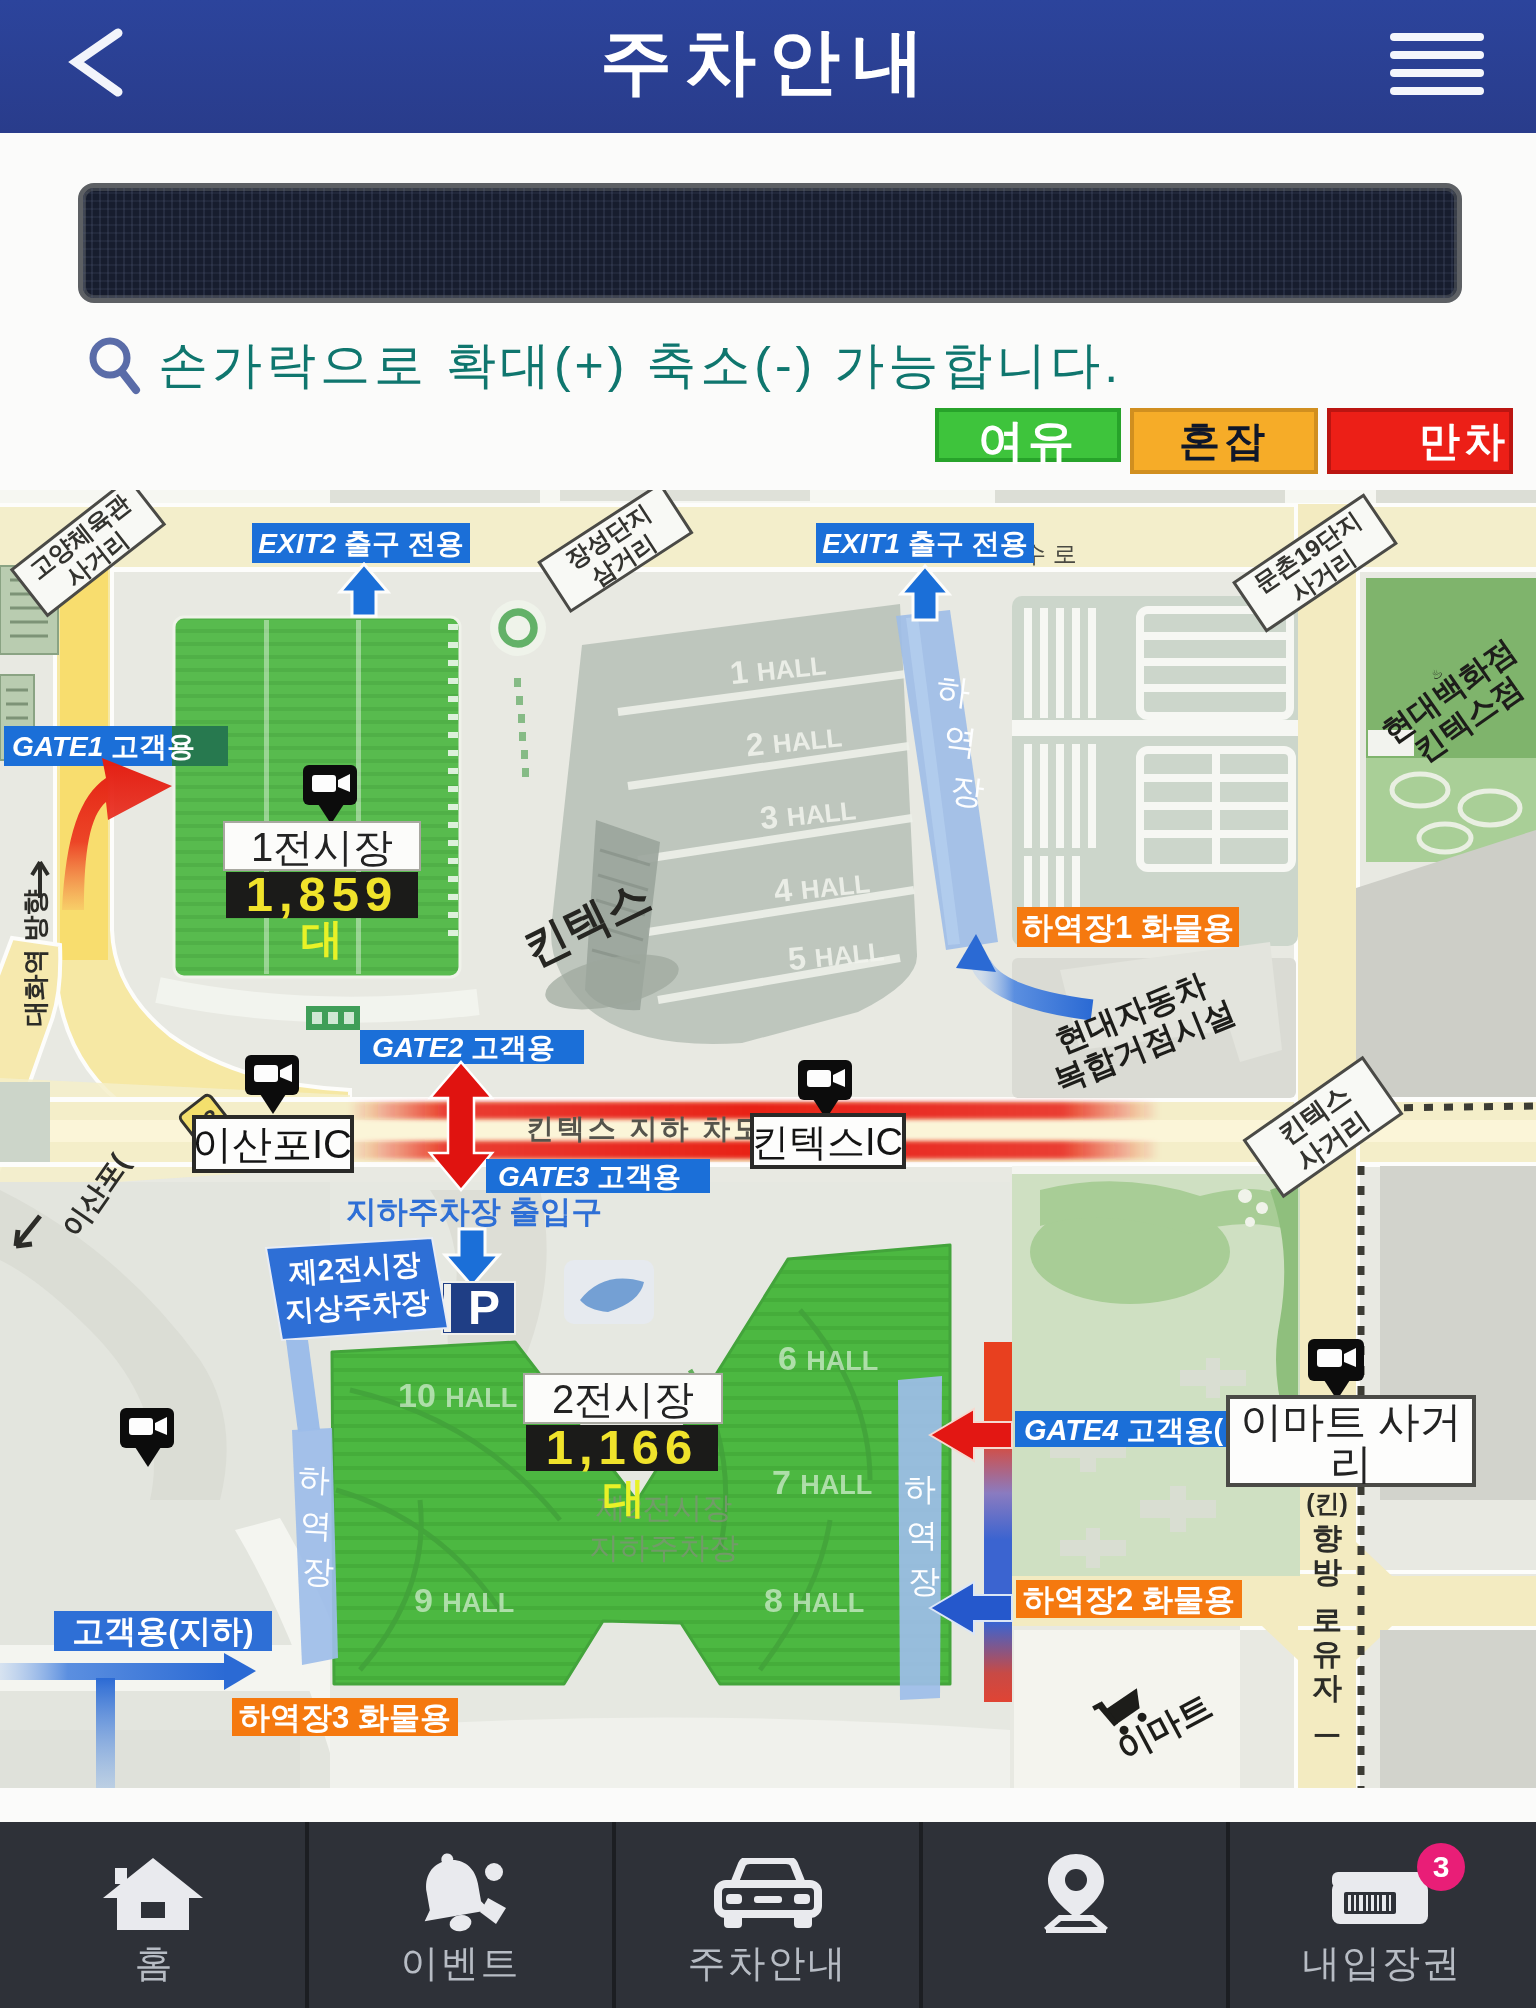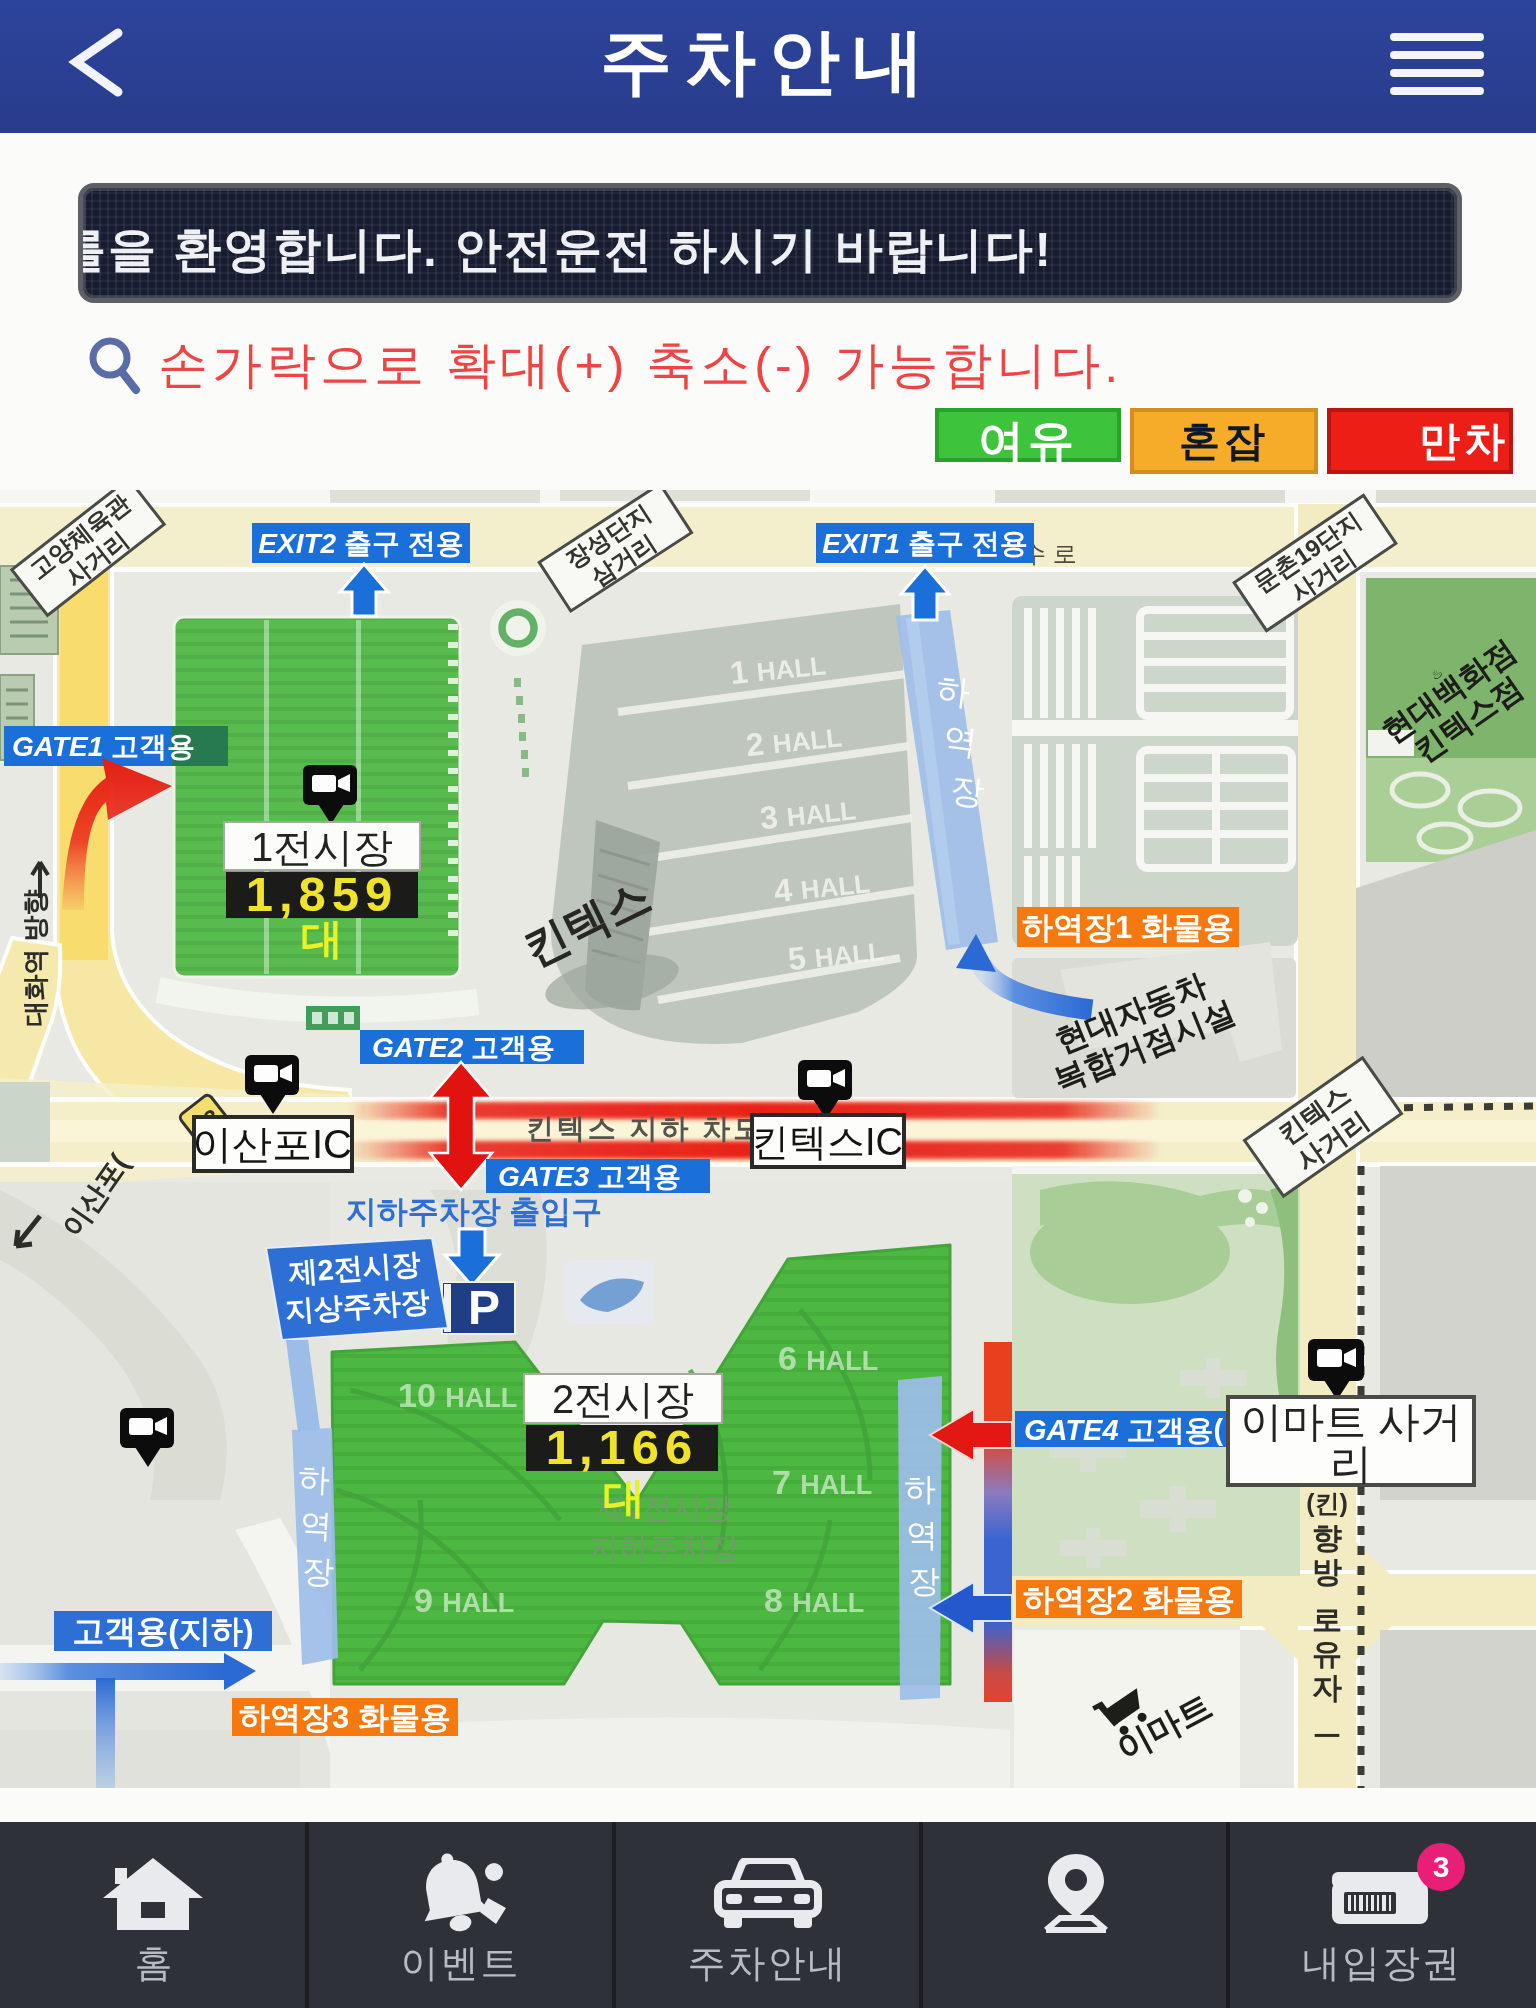--- a/index.html
+++ b/index.html
@@ -22,29 +22,28 @@
   <svg class="abs" style="left:1390px;top:33px;" width="94" height="62" viewBox="0 0 94 62">
     <rect x="0" y="0" width="94" height="8" rx="4" fill="#f4f6fc"></rect>
     <rect x="0" y="18" width="94" height="8" rx="4" fill="#f4f6fc"></rect>
     <rect x="0" y="36" width="94" height="8" rx="4" fill="#f4f6fc"></rect>
     <rect x="0" y="54" width="94" height="8" rx="4" fill="#f4f6fc"></rect>
   </svg>
 
   <div class="abs" style="left:78px;top:183px;width:1384px;height:120px;background:#171d2e;border:5px solid #5d6064;border-radius:16px;box-shadow:inset 0 0 0 3px #3a3f49;overflow:hidden;">
     <div style="position:absolute;left:0;top:0;width:100%;height:100%;background:repeating-linear-gradient(90deg, rgba(90,100,130,0.22) 0 2px, transparent 2px 8px), repeating-linear-gradient(0deg, rgba(90,100,130,0.15) 0 2px, transparent 2px 8px);"></div>
 
-    <div style="position:absolute;left:-25px;top:30px;white-space:nowrap;color:#eef0f4;font-size:48px;font-weight:bold;letter-spacing:2px;">를을 환영합니다. 안전운전 하시기 바랍니다!</div>
   </div>
 
   <svg class="abs" style="left:86px;top:334px;" width="56" height="62" viewBox="0 0 56 62">
     <circle cx="24" cy="24" r="17" fill="none" stroke="#5a6ca8" stroke-width="7"></circle>
     <line x1="36" y1="38" x2="50" y2="56" stroke="#5a6ca8" stroke-width="8" stroke-linecap="round"></line>
   </svg>
 
-  <div class="abs" style="left:158px;top:332px;color:#ef4444;font-size:50px;letter-spacing:4px;">손가락으로 확대(+) 축소(-) 가능합니다.</div>
+  <div class="abs" style="left:158px;top:332px;color:#0f766e;font-size:50px;letter-spacing:4px;">손가락으로 확대(+) 축소(-) 가능합니다.</div>
 
   <div class="abs" style="left:935px;top:408px;width:186px;height:54px;background:#3ec43c;border:4px solid #27a32a;color:#fff;font-size:46px;font-weight:bold;text-align:center;line-height:58px;letter-spacing:4px;">여유</div>
 
   <div class="abs" style="left:1130px;top:408px;width:188px;height:66px;background:#f6ac28;border:4px solid #d18f1f;color:#0f172a;font-size:41px;font-weight:bold;text-align:center;line-height:58px;letter-spacing:4px;">혼잡</div>
 
   <div class="abs" style="left:1327px;top:408px;width:186px;height:66px;background:#ec1f17;border:4px solid #bb1511;color:#fff;font-size:41px;font-weight:bold;text-align:right;line-height:58px;letter-spacing:4px;">만차</div>
 
   <svg id="map" class="abs" style="left:0;top:490px;" width="1536" height="1298" viewBox="0 0 1536 1298" font-family="Liberation Sans, sans-serif">
     <defs>
       <linearGradient id="redbeam" x1="0" y1="0" x2="1" y2="0">

